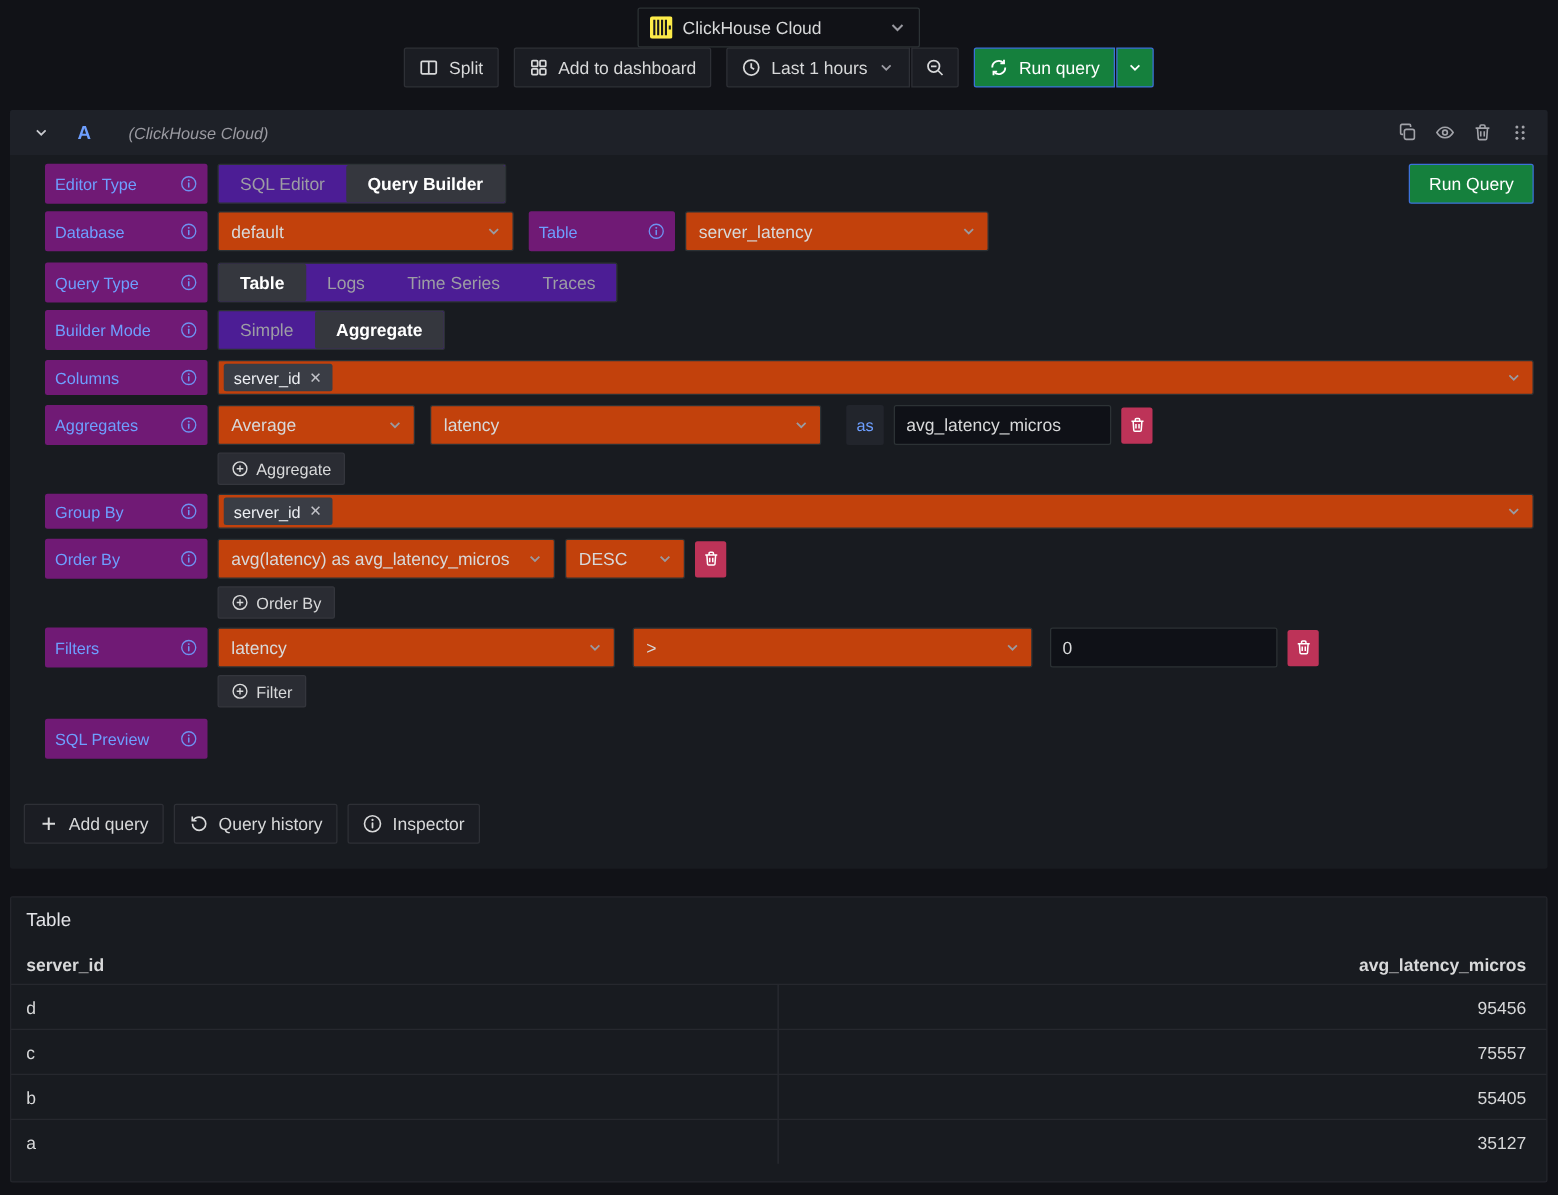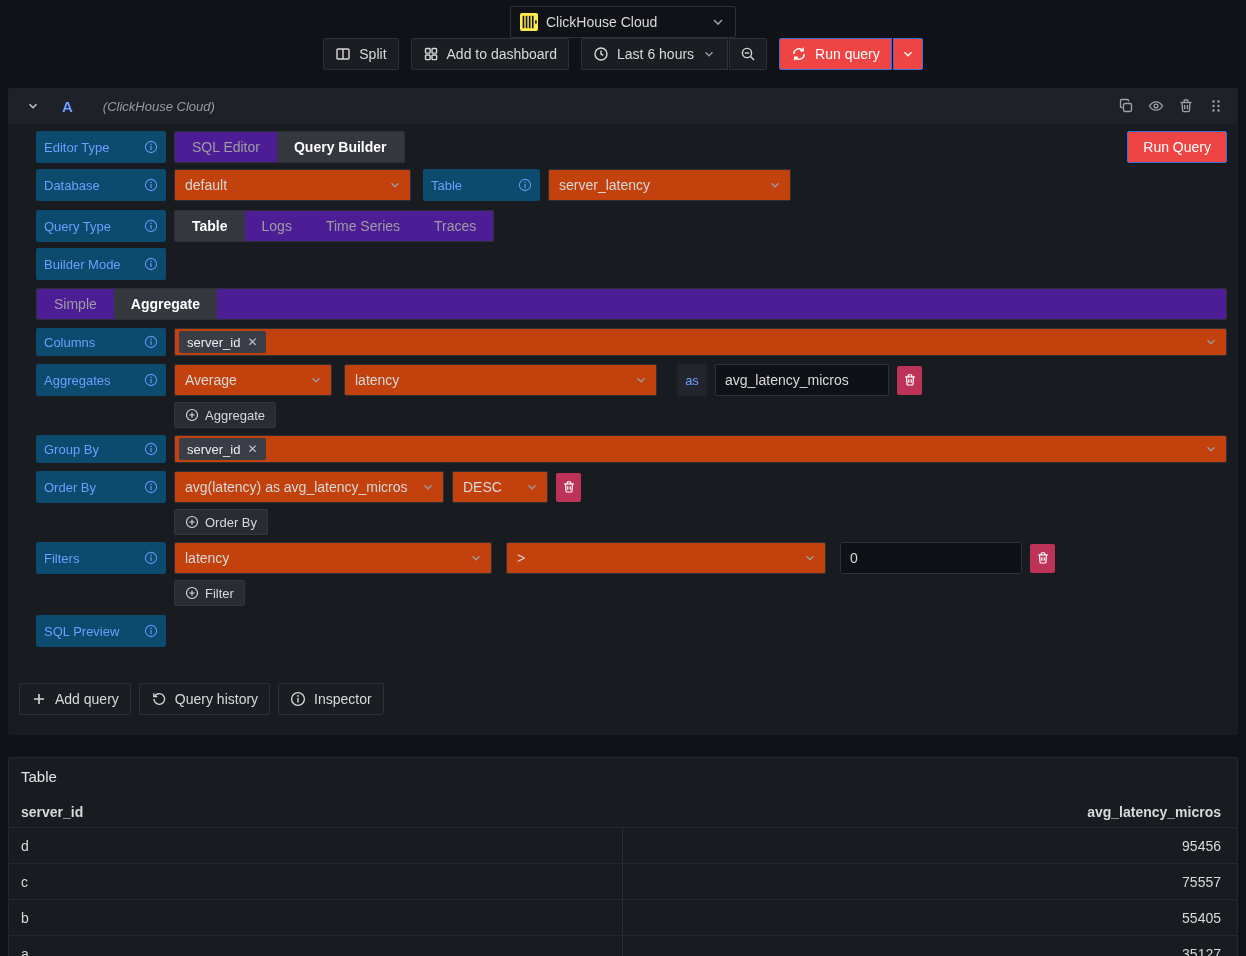--- a/index.html
+++ b/index.html
@@ -16,37 +16,37 @@
     font-weight:500; color:#d8d9da; cursor:pointer; }
   .ds-picker .grow { flex:1; }
   .toolbar { display:flex; align-items:center; gap:12px; }
   .btn { height:32px; display:inline-flex; align-items:center; gap:8px; padding:0 11px;
     background:#1b1d23; border:1px solid #2e3036; border-radius:2px; color:#d8d9da;
     font-weight:500; font-size:14px; cursor:pointer; white-space:nowrap; }
   .btn-group { display:flex; gap:1px; }
   .btn-group .btn { border-radius:0; }
   .btn-group .btn:first-child { border-radius:2px 0 0 2px; }
   .btn-group .btn:last-child { border-radius:0 2px 2px 0; }
-  .btn-primary { background:#ef4444; border:1px solid #3d71d9; color:#fff; }
+  .btn-primary { background:#15803d; border:1px solid #3d71d9; color:#fff; }
   .chev { color:#9a9aa1; }
   .btn-primary .chev { color:#fff; }
 
   
   .query-panel { margin:12px 8px 0; background:#181b20; border-radius:2px; }
   .qp-header { height:36px; background:#1e2128; border-radius:2px 2px 0 0;
     display:flex; align-items:center; padding:0 14px; }
   .qp-collapse { color:#c7c8cd; cursor:pointer; margin-left:4px; }
   .ref-id { color:#6e9fff; font-weight:700; font-size:15px; margin-left:22px; cursor:pointer; }
   .ds-hint { color:#9a9aa1; font-style:italic; font-size:13px; margin-left:30px; }
   .qp-icons { margin-left:auto; display:flex; align-items:center; gap:14px; color:#a2a3a9; }
   .qp-icons > span { cursor:pointer; display:flex; }
   .qp-body { padding:7px 11px 20px 28px; }
 
   .qrow { display:flex; align-items:stretch; gap:8px; margin-bottom:6px; }
-  .label-box { width:130px; min-width:130px; background:#0c4a6e; border-radius:2px;
+  .label-box { width:130px; min-width:130px; background:#701a75; border-radius:2px;
     display:flex; align-items:center; justify-content:space-between; padding:0 8px;
     color:#6e9fff; font-size:13px; font-weight:500; height:32px; }
   .label-box .info { display:flex; color:#6e9fff; opacity:.9; }
 
   .radio-group { display:flex; height:32px; border:1px solid #2c3235; border-radius:2px;
     background:#4c1d95; align-items:stretch; }
   .radio { display:flex; align-items:center; padding:0 17px; color:#9d9da4;
     font-weight:500; cursor:pointer; border-radius:2px; }
   .radio.selected { background:#35373e; color:#fff; font-weight:700; }
 
@@ -140,21 +140,21 @@
       <span>Add to dashboard</span>
     </button>
     <div class="btn-group">
       <button class="btn">
         <span>
             <svg class="ic" viewBox="0 0 16 16" fill="none" stroke="currentColor" stroke-width="1.4">
               <circle cx="8" cy="8" r="6"></circle>
               <path d="M8 4.6V8l2.3 1.4"></path>
             </svg>
           </span>
-        <span>Last 6 hours</span>
+        <span>Last 1 hours</span>
         <span class="chev">
             <svg class="ic14" viewBox="0 0 16 16" fill="none" stroke="currentColor" stroke-width="1.6">
               <path d="M4 6l4 4 4-4"></path>
             </svg>
           </span>
       </button>
       <button class="btn" style="padding:0 10px;">
         <span>
             <svg class="ic" viewBox="0 0 16 16" fill="none" stroke="currentColor" stroke-width="1.4">
               <circle cx="7" cy="7" r="4.6"></circle>
@@ -301,21 +301,21 @@
           </span>
       </div>
       <div class="radio-group">
         <div class="radio selected">Table</div>
         <div class="radio">Logs</div>
         <div class="radio">Time Series</div>
         <div class="radio">Traces</div>
       </div>
     </div>
 
-    <div class="qrow" style="margin-bottom:8px;flex-direction:column;">
+    <div class="qrow" style="margin-bottom:8px;">
       <div class="label-box">
         <span>Builder Mode</span>
         <span class="info">
             <svg class="ic14" viewBox="0 0 16 16">
               <circle cx="8" cy="8" r="6.4" fill="none" stroke="currentColor" stroke-width="1.2"></circle>
               <circle cx="8" cy="4.9" r="0.9" fill="currentColor"></circle>
               <rect x="7.3" y="6.7" width="1.4" height="5" rx="0.7" fill="currentColor"></rect>
             </svg>
           </span>
       </div>

